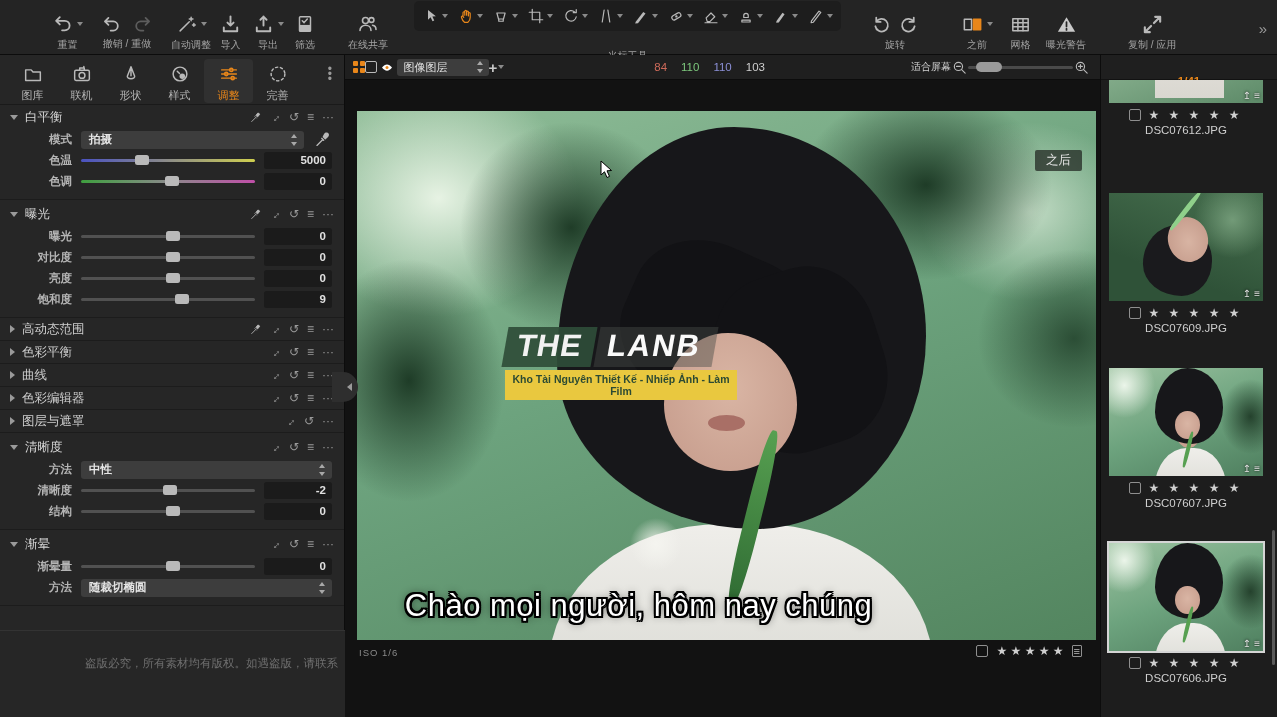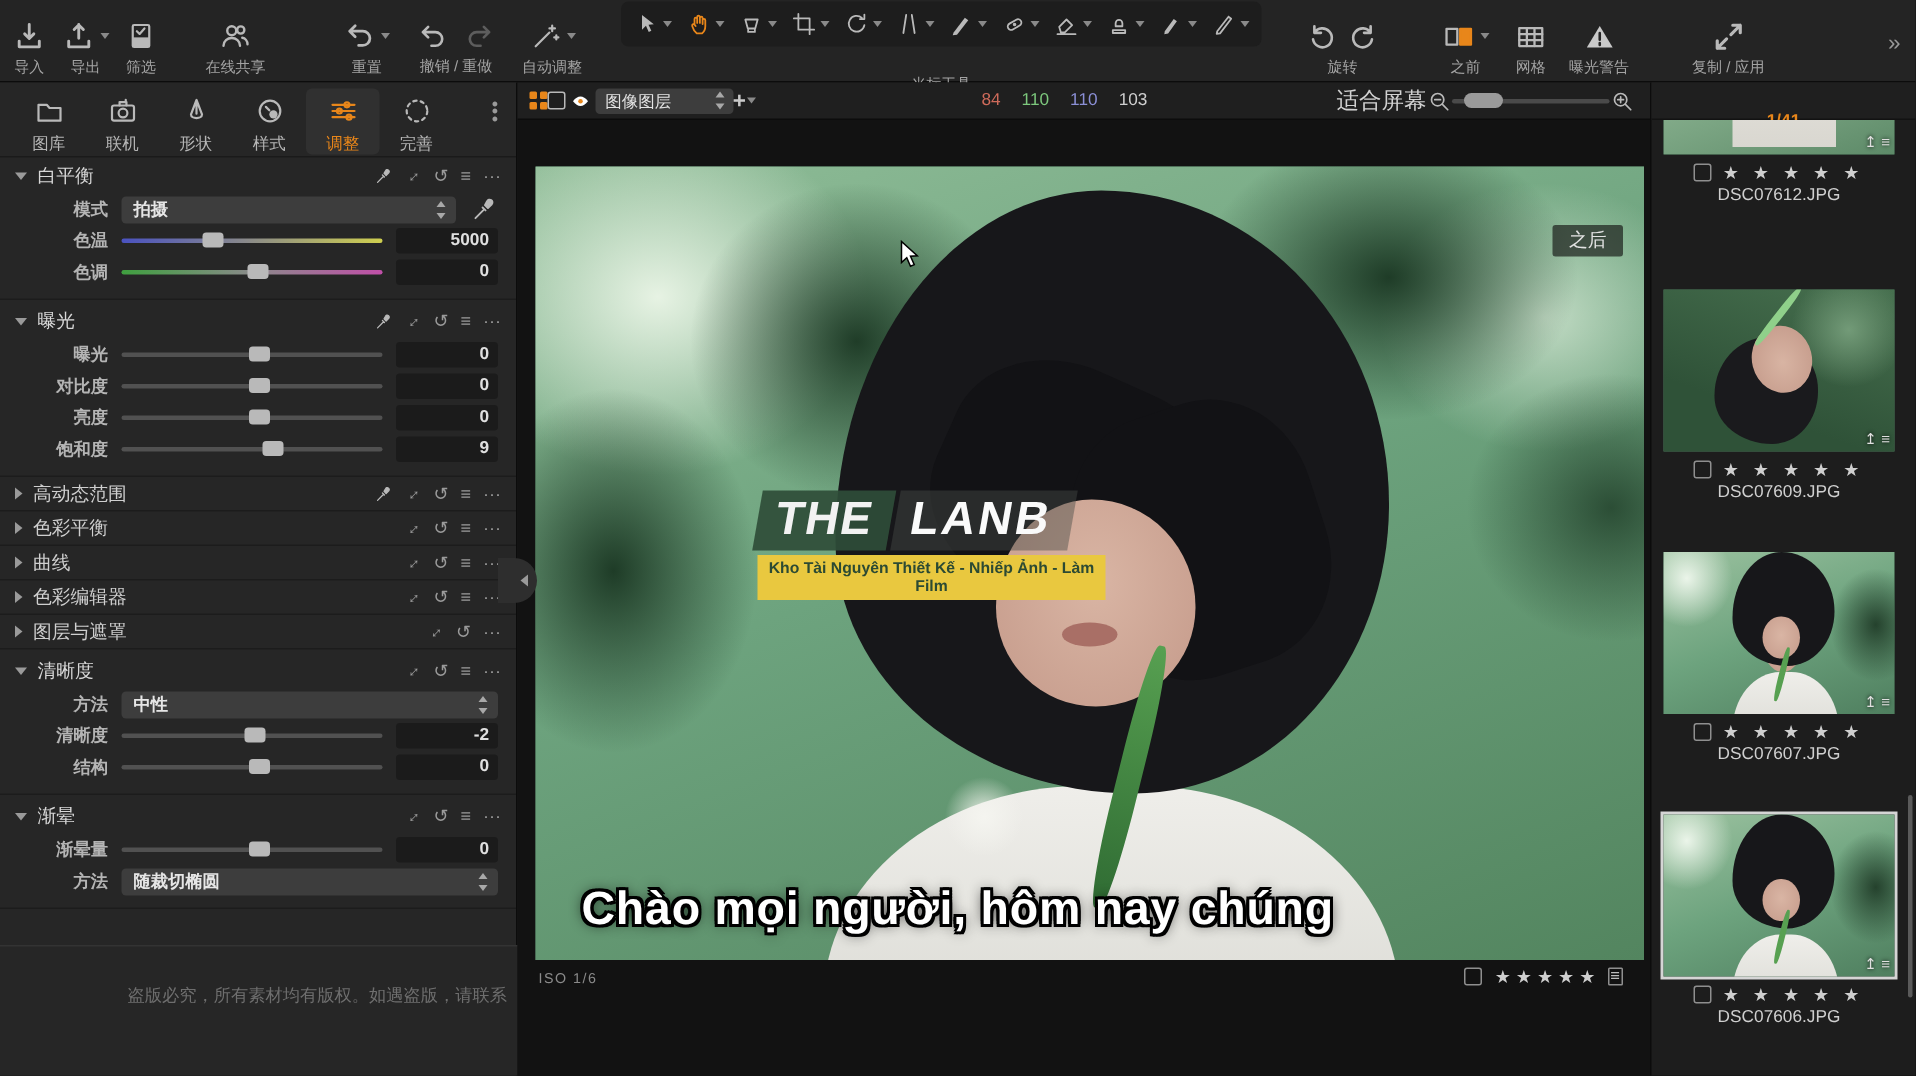--- a/index.html
+++ b/index.html
@@ -61,21 +61,21 @@
   
   .viewer { position:absolute; left:345px; top:55px; width:755px; height:662px; background:#121212; }
   .vtool { height:25px; background:#1f1f1f; border-bottom:1px solid #0c0c0c; display:flex; align-items:center; padding:0 8px; gap:0; }
   .tile4 { display:grid; grid-template-columns:5px 5px; grid-template-rows:5px 5px; gap:1.5px; }
   .tile4 div { background:#e8861a; border-radius:1px; }
   .sqic { width:12px; height:12px; border:1.5px solid #b9b9b9; border-radius:2px; }
   .ldd { width:92px; height:17px; background:#3d3d3d; border-radius:3px; display:flex; align-items:center; padding:0 5px 0 7px; font-size:11px; color:#e3e3e3; }
   .plus { color:#c9c9c9; font-size:15px; font-weight:bold; line-height:1; }
   .rgb { display:flex; gap:14px; font-size:11.5px; margin-left:150px; }
   .rgb .r{color:#cd6a5a}.rgb .g{color:#7dc87d}.rgb .b{color:#8b8fd6}.rgb .l{color:#cfcfcf}
-  .fit { margin-left:auto; font-size:15px; color:#d2d2d2; }
+  .fit { margin-left:auto; font-size:10px; color:#d2d2d2; }
   .zslider { position:relative; width:105px; height:3px; background:#4a4a4a; border-radius:2px; }
   .zknob { position:absolute; left:8px; top:-4px; width:26px; height:10px; background:#9a9a9a; border-radius:5px; }
   .photo { position:absolute; left:12px; top:56px; width:739px; height:529px; overflow:hidden; background:#6da37e; }
   .pl { position:absolute; }
   .collapse { position:absolute; left:-13px; top:317px; width:26px; height:30px; background:#2e2e2e; border-radius:0 15px 15px 0;
     display:flex; align-items:center; justify-content:flex-end; padding-right:6px; }
   .after-badge { position:absolute; top:39px; right:14px; background:rgba(30,34,30,.72); color:#e2e2e2;
     font-size:12.5px; padding:2px 11px; border-radius:2px; }
   .wm { position:absolute; left:148px; top:216px; width:250px; }
   .wmrow { display:flex; transform:skewX(-10deg); }
@@ -96,21 +96,21 @@
   .ph-tree { background:radial-gradient(closest-side, rgba(21,48,29,.9), rgba(21,48,29,0)); border-radius:50%; }
   .ph-hair { left:27%; top:3%; width:50%; height:76%; background:#17171a; border-radius:48% 52% 46% 54%/58% 52% 48% 42%; }
   .ph-bang { background:#121215; border-radius:40%; }
   .ph-face { left:40%; top:34%; width:21%; height:34%; background:radial-gradient(ellipse at 50% 45%, #d9b5a4, #c49a8a 85%); border-radius:50% 50% 46% 54%/55% 55% 45% 45%; }
   .ph-shirt { left:26%; top:78%; width:52%; height:30%; background:linear-gradient(#efeeea,#dcdcd6); border-radius:45% 45% 0 0/90% 90% 0 0; }
   .ph-grass { left:52.5%; top:60%; width:2.2%; height:34%; background:linear-gradient(#57a051,#2f6b33); transform:rotate(14deg); border-radius:40%; }
   .ph-flower { left:37%; top:77%; width:7%; height:10%; background:radial-gradient(closest-side,rgba(245,245,240,.95),rgba(245,245,240,0)); border-radius:50%; }
   .ph-lip { left:47.5%; top:57.5%; width:5%; height:3%; background:#a96f66; border-radius:50%; }
   
   .subs { position:absolute; left:0; top:586px; width:1277px; text-align:center; z-index:60; pointer-events:none; }
-  .subs div { font-size:31px; font-weight:bold; color:#fff; letter-spacing:.5px; line-height:40px;
+  .subs div { font-size:31px; font-weight:normal; color:#fff; letter-spacing:.5px; line-height:40px;
     text-shadow:-2px -2px 0 #000, 2px -2px 0 #000, -2px 2px 0 #000, 2px 2px 0 #000,
       -2px 0 0 #000, 2px 0 0 #000, 0 -2px 0 #000, 0 2px 0 #000, 0 0 9px rgba(0,0,0,.9); }
   
   .browser { position:absolute; left:1100px; top:55px; width:177px; height:662px; background:#1d1d1d; border-left:1px solid #0c0c0c; }
   .bhead { height:25px; display:flex; align-items:center; gap:10px; padding:0 9px; border-bottom:1px solid #121212; background:#1f1f1f;flex-direction:column; }
   .bhead .cnt { font-size:11.5px; font-weight:bold; }
   .blist { position:relative; height:637px; overflow:hidden; }
   .thumb { position:absolute; left:8px; width:154px; }
   .timg { position:relative; width:154px; height:108px; background:#4f7f5f; overflow:hidden; }
   .thumb.sel .timg { outline:2px solid #d5d5d5; outline-offset:0; }
@@ -255,20 +255,52 @@
     </symbol>
   <symbol id="sy-dropper" viewBox="0 0 24 24">
       <path d="M5 19.5l6.5-6.5M11 10.5l2.5 2.5M14.8 5.2a2.4 2.4 0 1 1 4 2.6L15.5 11l-2.5-2.5z" fill="#b9b9b9"></path>
     </symbol>
   <symbol id="sy-updown" viewBox="0 0 24 24">
       <path d="M8.5 18V6M5.8 8.8 8.5 6l2.7 2.8M15.5 6v12M12.8 15.2l2.7 2.8 2.7-2.8" stroke-width="1.8"></path>
     </symbol>
 </svg>
 
 <div class="topbar">
+  <div class="tgroup" style="margin-left:52px; gap:18px;">
+    <div class="tbtn">
+      <div class="ticon">
+          <svg class="i" width="22" height="22">
+            <use href="#sy-undo"></use>
+          </svg>
+          <span class="chev"></span>
+        </div>
+      <span class="lbl">重置</span>
+    </div>
+    <div class="gcol">
+      <div class="grow">
+        <svg class="i" width="21" height="21">
+            <use href="#sy-undo"></use>
+          </svg>
+        <svg class="i dim" width="21" height="21">
+            <use href="#sy-redo"></use>
+          </svg>
+      </div>
+      <span class="glbl">撤销 / 重做</span>
+    </div>
+    <div class="tbtn">
+      <div class="ticon">
+          <svg class="i" width="22" height="22">
+            <use href="#sy-wand"></use>
+          </svg>
+          <span class="chev"></span>
+        </div>
+      <span class="lbl">自动调整</span>
+    </div>
+  </div>
+
   <div class="tgroup" style="margin-left:8px; gap:10px;">
     <div class="tbtn">
       <div class="ticon">
           <svg class="i" width="23" height="23">
             <use href="#sy-traydown"></use>
           </svg>
         </div>
       <span class="lbl">导入</span>
     </div>
     <div class="tbtn">
@@ -288,52 +320,20 @@
         </div>
       <span class="lbl">筛选</span>
     </div>
     <div class="tbtn" style="margin-left:22px;">
       <div class="ticon">
           <svg class="i" width="26" height="24">
             <use href="#sy-people"></use>
           </svg>
         </div>
       <span class="lbl">在线共享</span>
-    </div>
-  </div>
-
-  <div class="tgroup" style="margin-left:52px; gap:18px;">
-    <div class="tbtn">
-      <div class="ticon">
-          <svg class="i" width="22" height="22">
-            <use href="#sy-undo"></use>
-          </svg>
-          <span class="chev"></span>
-        </div>
-      <span class="lbl">重置</span>
-    </div>
-    <div class="gcol">
-      <div class="grow">
-        <svg class="i" width="21" height="21">
-            <use href="#sy-undo"></use>
-          </svg>
-        <svg class="i dim" width="21" height="21">
-            <use href="#sy-redo"></use>
-          </svg>
-      </div>
-      <span class="glbl">撤销 / 重做</span>
-    </div>
-    <div class="tbtn">
-      <div class="ticon">
-          <svg class="i" width="22" height="22">
-            <use href="#sy-wand"></use>
-          </svg>
-          <span class="chev"></span>
-        </div>
-      <span class="lbl">自动调整</span>
     </div>
   </div>
 
   <div class="gcol" style="margin-left:26px;">
     <div class="toolsbox">
       <span class="ct">
           <svg class="i fill" width="18" height="18">
             <use href="#sy-cursor"></use>
           </svg>
           <span class="chev"></span>

